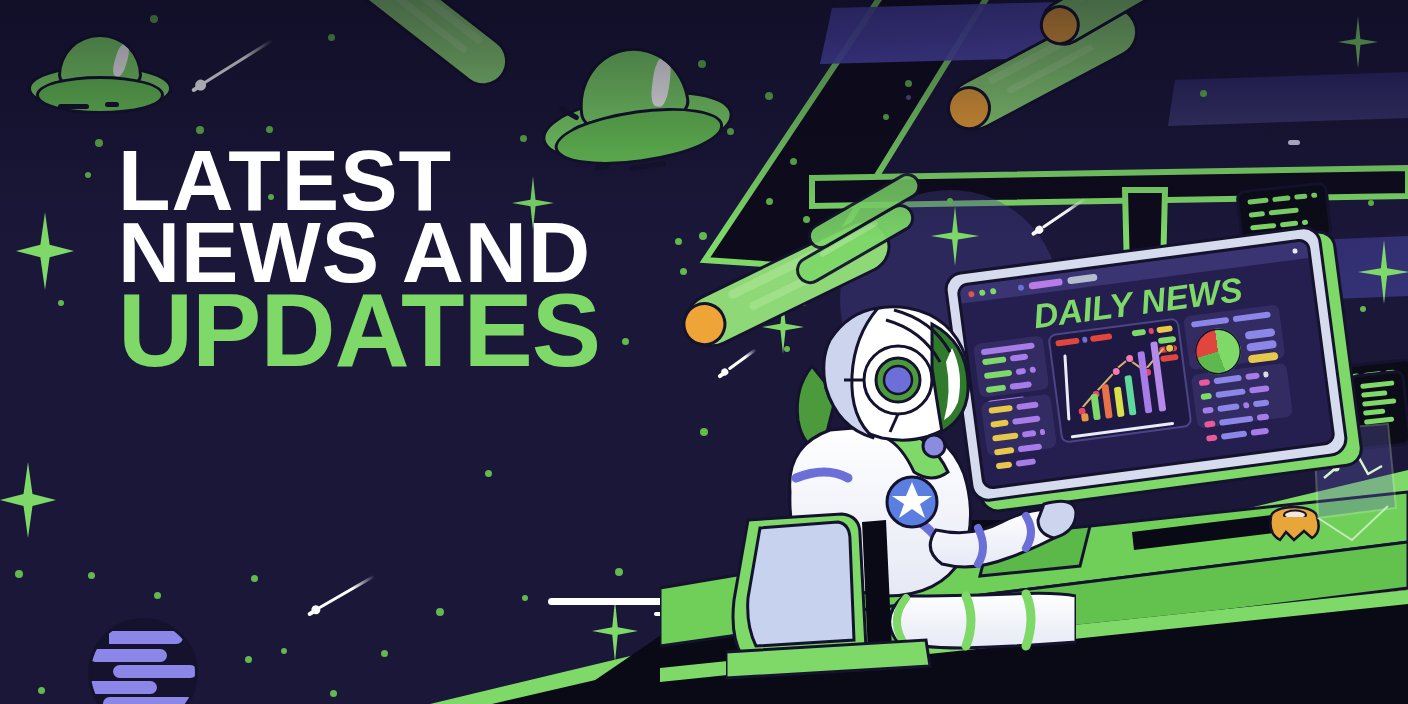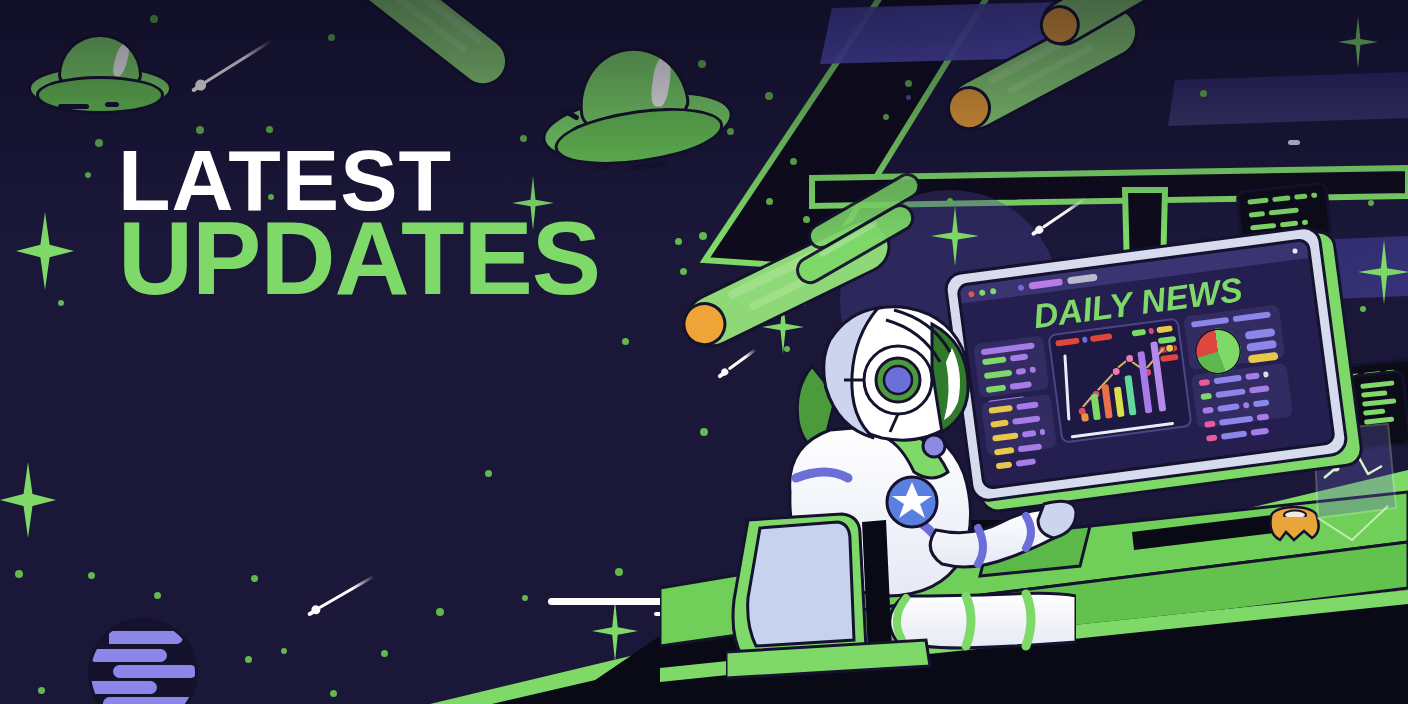--- a/index.html
+++ b/index.html
@@ -312,20 +312,21 @@
     <div class="st" style="left:18px;top:10px;width:74px;border-radius:0 20px 20px 0;"></div>
     <div class="st" style="left:-2px;top:28px;width:78px;"></div>
     <div class="st" style="left:22px;top:44px;width:84px;"></div>
     <div class="st" style="left:-6px;top:60px;width:72px;"></div>
     <div class="st" style="left:12px;top:76px;width:92px;"></div>
 
   </div>
 
   <div id="headline">
     <span class="ln ln1">LATEST</span>
+    <span class="ln ln3">NEWS AND</span>
     <span class="ln ln4">UPDATES</span>
   </div>
 
   <div class="term" style="left:1238px;top:186px;width:92px;height:56px;transform:rotate(-6deg);">
     <div class="trow">
         <div class="tl" style="width:22px;"></div>
         <div class="tl" style="width:20px;"></div>
         <div class="tl" style="width:14px;"></div>
         <div class="tl" style="width:6px;"></div>
       </div>

